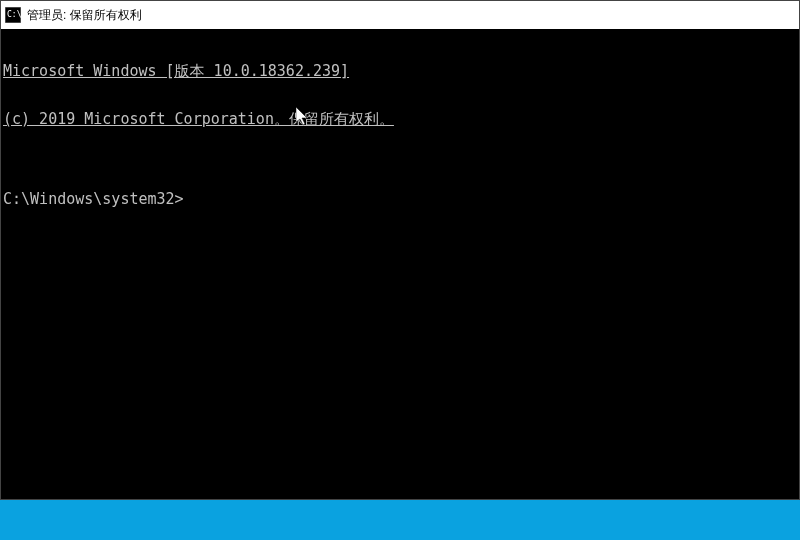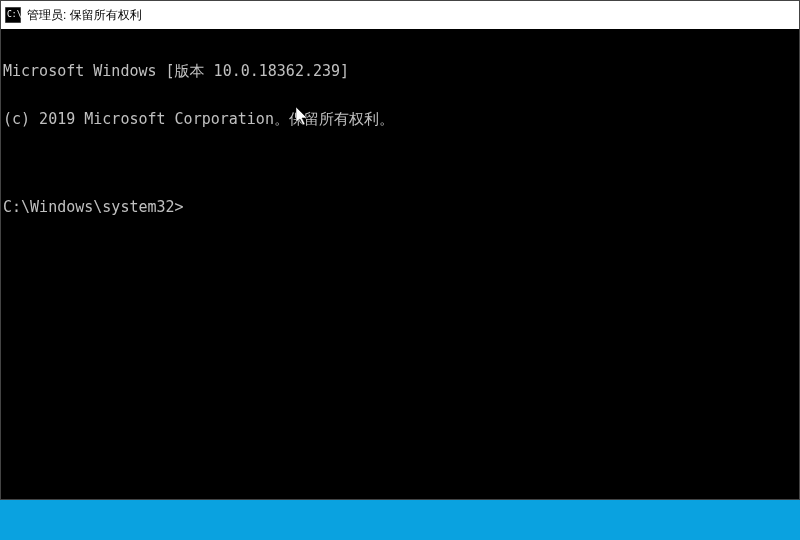--- a/index.html
+++ b/index.html
@@ -41,25 +41,25 @@
       font-family: "NSimSun", "SimSun", "Consolas", monospace;
       font-size: 15px;
       line-height: 16px;
       padding: 2px 2px;
       position: relative;
       white-space: pre;
       letter-spacing: 0px;
     }
     .terminal .line {
       white-space: pre;
+      text-decoration: underline;
     }
     .prompt-line {
       display: flex;
       align-items: center;
-      margin-top: 8px;
     }
     .taskbar {
       width: 800px;
       height: 40px;
       background: #0aa2e0;
     }
     .cursor-pointer {
       position: absolute;
       left: 295px;
       top: 78px;

